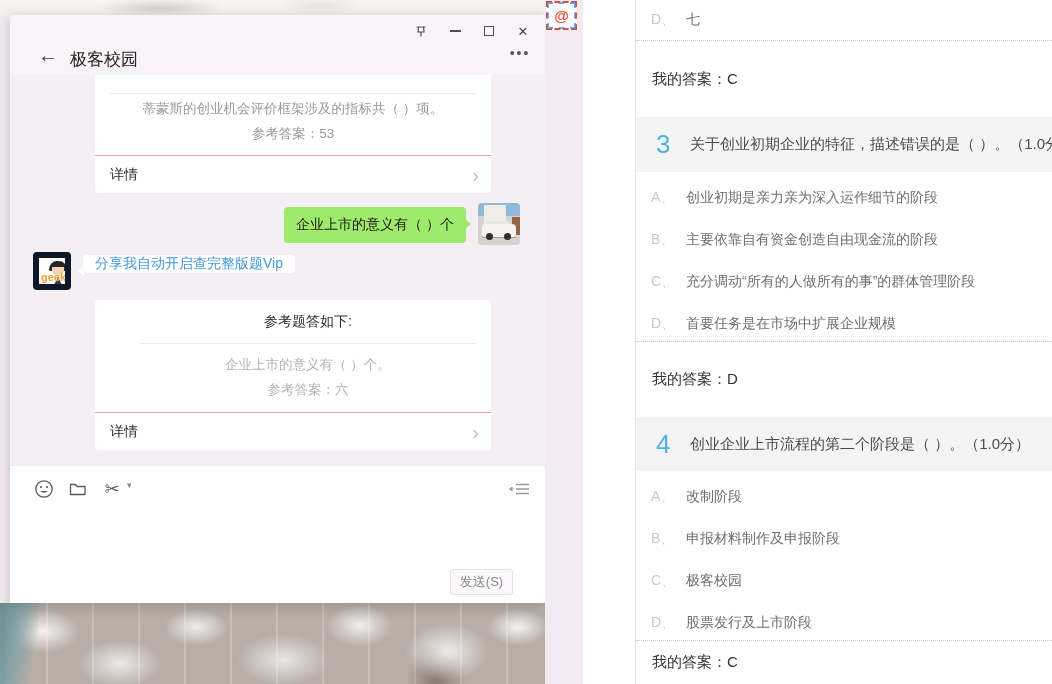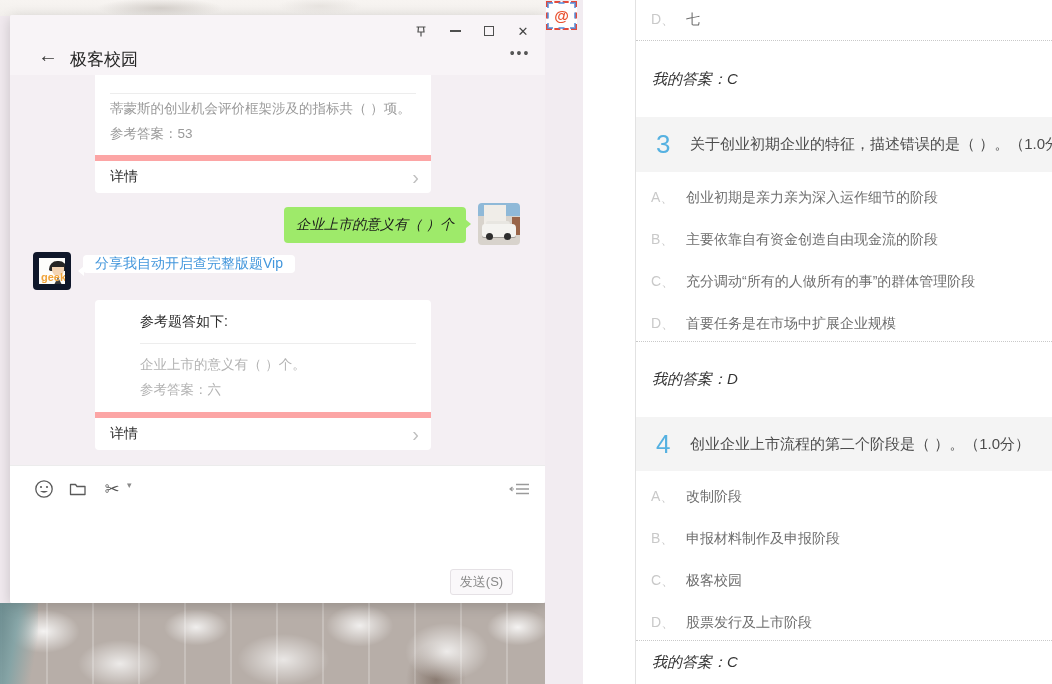--- a/index.html
+++ b/index.html
@@ -39,34 +39,34 @@
   .wx-max-box { width:10px; height:10px; border:1.4px solid #4f4f4f; }
   .wx-min-bar { width:11px; height:2px; background:#4f4f4f; }
   .wx-close-x { font-size:13px; line-height:1; color:#444; }
   .wx-back { position:absolute; left:28px; top:30px; font-size:20px; color:#383838; cursor:pointer; line-height:1; }
   .wx-title { position:absolute; left:60px; top:33px; font-size:17px; color:#262626; }
   .wx-more { position:absolute; right:10px; top:30px; width:30px; text-align:center; font-size:14px;
     letter-spacing:2px; color:#565656; cursor:pointer; }
 
   .wx-chat { position:absolute; left:0; top:60px; width:100%; height:390px; }
 
-  .card { position:absolute; left:85px; width:336px; background:#fff; border-radius:4px; }
+  .card { position:absolute; left:85px; width:396px; background:#fff; border-radius:4px;text-align:center; }
   .card1 { top:0; height:118px; border-top-left-radius:0; border-top-right-radius:0; }
   .card2 { top:225px; height:150px;padding-left:30px; }
   .card .inner-divider { border-top:1px solid #ededed; margin:0 15px; }
   .card .q-text { font-size:13.5px; color:#9a9a9a; line-height:21px; padding:4px 15px 0 15px; }
   .card .q-text.lighter { color:#b3b3b3; }
   .card-title { font-size:14px; color:#2e2e2e; padding:13px 15px 12px 15px; }
-  .detail-row { position:absolute; left:0; bottom:0; width:100%; height:38px; border-top:6px solid #fca5a5;
+  .detail-row { position:absolute; left:0; bottom:0; width:100%; height:38px; border-top:1px solid #fca5a5;
     display:flex; align-items:center; justify-content:space-between; padding:0 12px 0 15px; cursor:pointer; }
   .detail-label { font-size:14px; color:#2e2e2e; }
   .detail-chevron { font-size:20px; color:#c0c0c0; line-height:1; }
   .card1 .pad-top { height:18px; }
 
-  .sent-row { position:absolute; top:128px; right:25px; display:flex; align-items:flex-start;font-style:italic; }
+  .sent-row { position:absolute; top:128px; right:25px; display:flex; align-items:flex-start; }
   .bubble-green { position:relative; background:#9eea6a; border-radius:4px; padding:9px 12px;
     font-size:14px; color:#1b1b1b; margin-top:4px; }
   .bubble-green::after { content:""; position:absolute; right:-5px; top:12px; width:0; height:0;
     border-top:5px solid transparent; border-bottom:5px solid transparent; border-left:6px solid #9eea6a; }
   .avatar { border-radius:4px; overflow:hidden; position:relative; cursor:pointer; flex:none; }
   .avatar-car { width:42px; height:42px; margin-left:12px;
     background:
       linear-gradient(180deg,#8fb9d8 0 30%, #d8d3cc 30% 100%); }
   .avatar-car .building { position:absolute; left:6px; top:2px; width:22px; height:22px; background:#f0ede8; }
   .avatar-car .rust { position:absolute; right:0; top:14px; width:8px; height:18px; background:#8a4a28; opacity:.8; }
@@ -113,21 +113,21 @@
     border:2px dashed #e3493a; outline:2px dashed rgba(80,140,220,.75); outline-offset:-3px;
     display:flex; align-items:center; justify-content:center; cursor:pointer; }
   .at-glyph { font-size:15px; font-weight:bold; color:#e8502e; line-height:1; }
 
   
   .quiz { position:absolute; left:635px; top:0; width:417px; height:684px; background:#fff;
     border-left:1px solid #e2e2e2; overflow:hidden; }
   .quiz-row-option { display:flex; align-items:center; height:42px; white-space:nowrap; cursor:pointer; }
   .opt-letter { width:35px; margin-left:15px; font-size:14px; color:#c9c9c9; flex:none; }
   .opt-text { font-size:14px; color:#6e6e6e; }
-  .dotted { border-top:1px dotted #c9c9c9;font-style:italic; }
+  .dotted { border-top:1px dotted #c9c9c9; }
   .answer-sec { display:flex; align-items:center; font-size:15px; color:#333; padding-left:16px; }
   .q-header { background:#f4f4f4; display:flex; align-items:center; white-space:nowrap; overflow:hidden; }
   .q-num { font-size:26px; color:#55b1e1; margin-left:20px; width:34px; flex:none; font-weight:400; }
   .q-title { font-size:15px; color:#4c4c4c; }
 
   .sec-prev-opt { height:40px; }
   .sec-ans1 { height:77px; }
   .sec-q3head { height:55px; }
   .sec-q3opts { height:169px; padding-top:5px; }
   .sec-ans2 { height:76px;text-align:center; }

